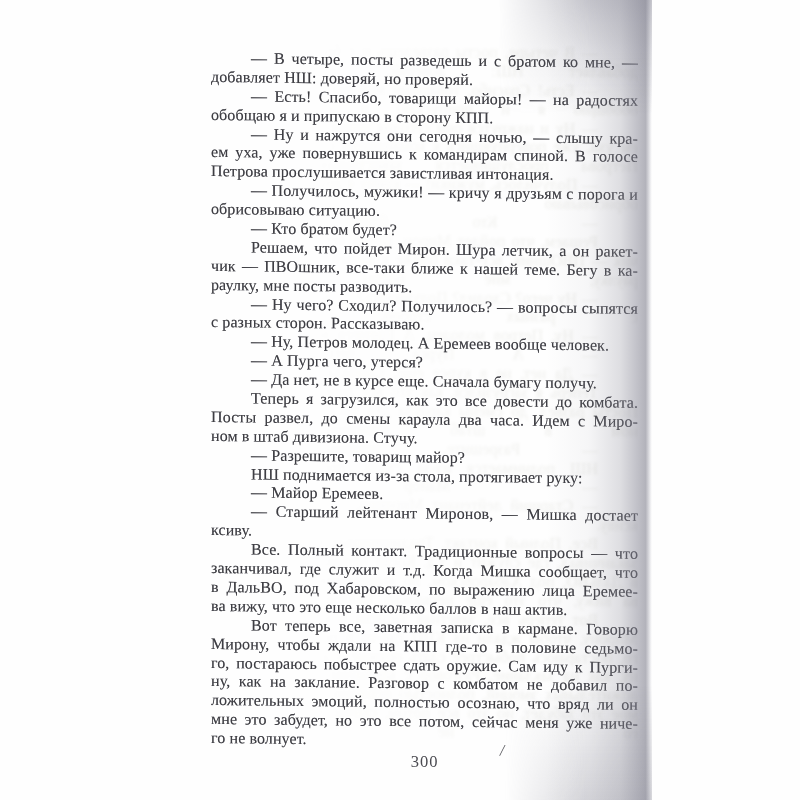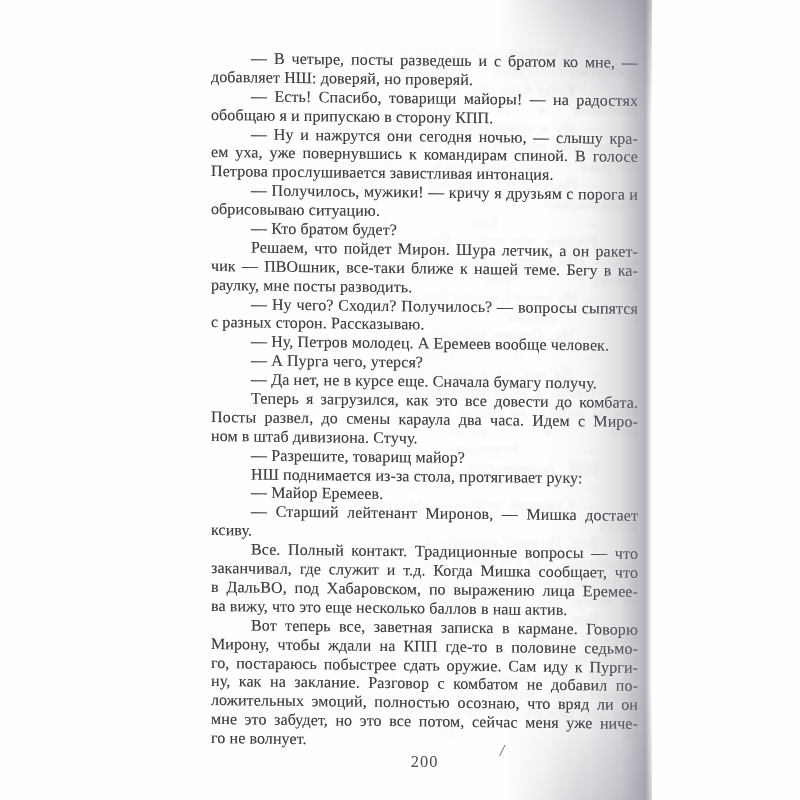--- a/index.html
+++ b/index.html
@@ -192,17 +192,17 @@
       <div class="line j">ну, как на заклание. Разговор с комбатом не добавил по-</div>
       <div class="line j">ложительных эмоций, полностью осознаю, что вряд ли он</div>
       <div class="line j">мне это забудет, но это все потом, сейчас меня уже ниче-</div>
       <div class="line">го не волнует.</div>
     </div>
 
   <div id="edge-band"></div>
   <div id="edge-top"></div>
   <div id="edge-bottom"></div>
 
-  <div id="page-number">200</div>
+  <div id="page-number">300</div>
 
   <div id="pen-mark">/</div>
 
 </div>
 
 </body></html>

